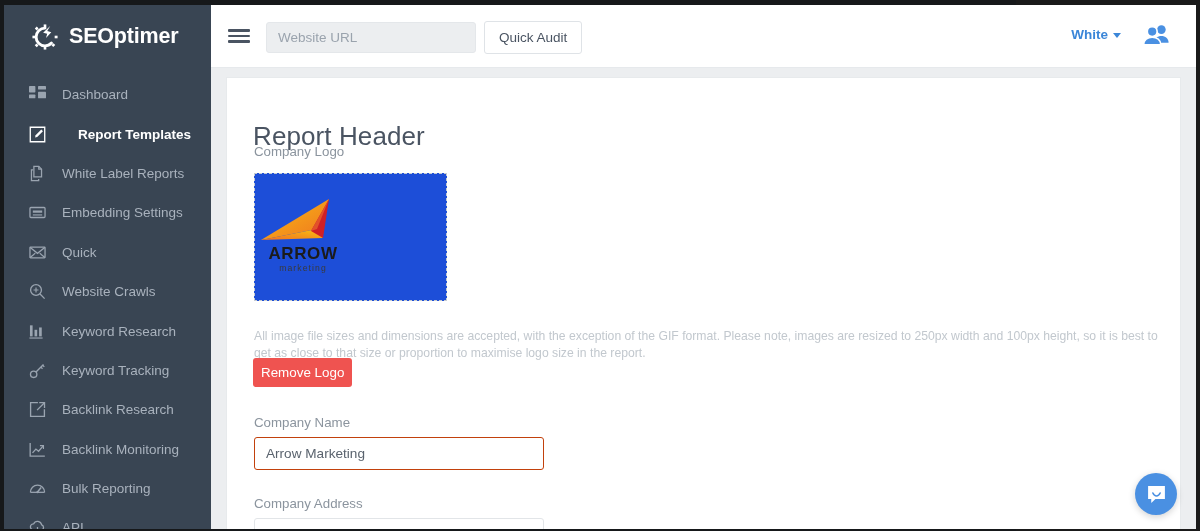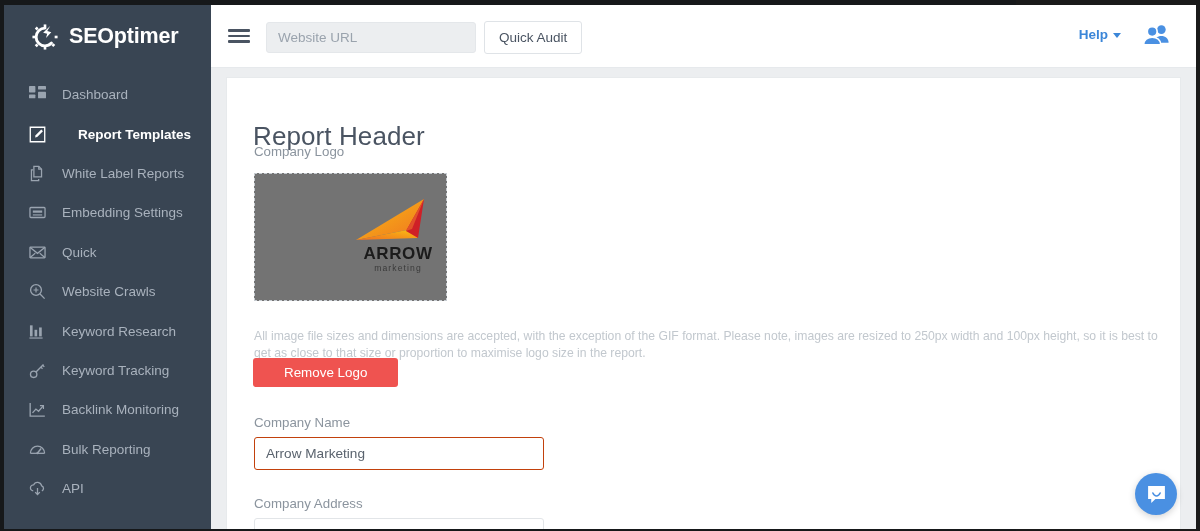--- a/index.html
+++ b/index.html
@@ -178,43 +178,43 @@
   }
   #logo-label {
     position: absolute;
     left: 27px; top: 66px;
   }
   #logo-dropzone {
     position: absolute;
     left: 27px; top: 95px;
     width: 193px; height: 128px;
     border: 1.6px dashed #c7ccd1;
-    background: #737373;
+    background: #1d4ed8;
     display: flex;
     align-items: center;
-    justify-content: flex-end;
+    justify-content: flex-start;
     cursor: pointer;
   }
   #logo-art {
     width: 96px; height: 86px;
     display: block;
   }
   #logo-note {
     position: absolute;
     left: 27px; top: 238px;
     width: 920px;
     font-size: 12.2px;
     line-height: 17px;
     color: #c2c8ce;
   }
   #remove-logo {
     position: absolute;
     left: 26px; top: 280px;
     height: 29px;
-    padding: 0 31px;
+    padding: 0 8px;
     background: #ef5350;
     border: none;
     border-radius: 3px;
     color: #ffffff;
     font-family: "Liberation Sans", sans-serif;
     font-size: 13.4px;
     cursor: pointer;
   }
   #company-name-label {
     position: absolute;
@@ -376,20 +376,30 @@
         <span class="nav-icon">
           <svg viewBox="0 0 16 16" fill="none" stroke="currentColor" stroke-width="1.25">
             <circle cx="4.4" cy="11.6" r="3"></circle>
             <path d="M6.6 9.4l7-7"></path>
             <path d="M11.2 4.8l1.5 1.5M12.9 3.1l1.5 1.5"></path>
           </svg>
         </span>
         <span class="nav-label">Keyword Tracking</span>
       </div>
 
+      <div class="nav-item">
+        <span class="nav-icon">
+          <svg viewBox="0 0 16 16" fill="none" stroke="currentColor" stroke-width="1.25">
+            <path d="M8.4 1.5H1.5v13h13V7.7"></path>
+            <path d="M9.6 1.5h5v5"></path>
+            <path d="M14.3 1.9L7.6 8.6"></path>
+          </svg>
+        </span>
+        <span class="nav-label">Backlink Research</span>
+      </div>
 
       <div class="nav-item">
         <span class="nav-icon">
           <svg viewBox="0 0 16 16" fill="none" stroke="currentColor" stroke-width="1.25">
             <path d="M1.1 1.8v12.4h13.8"></path>
             <path d="M3.3 11.2l3.2-3.6 2.5 2.1 4.4-5.1"></path>
             <path d="M10.3 4.3h3.3v3.3" stroke-width="1.1"></path>
           </svg>
         </span>
         <span class="nav-label">Backlink Monitoring</span>
@@ -425,21 +435,21 @@
       <span></span>
       <span></span>
       <span></span>
     </div>
 
     <input id="url-input" type="text" placeholder="Website URL" style="">
 
     <button id="quick-audit">Quick Audit</button>
 
     <div id="help-menu">
-      <span>Help</span>
+      <span>White</span>
       <span class="caret"></span>
     </div>
 
     <div id="users-icon">
       <svg viewBox="0 0 28 24" fill="currentColor">
         <circle cx="19.4" cy="6.6" r="4.3"></circle>
         <path d="M12.2 19.8c0-4.2 3.3-6.8 7.2-6.8s7.2 2.6 7.2 6.8z"></path>
         <circle cx="10.2" cy="8.6" r="4.9" stroke="#ffffff" stroke-width="1.6"></circle>
         <path d="M1.6 21.8c0-4.7 3.9-7.6 8.6-7.6s8.6 2.9 8.6 7.6z" stroke="#ffffff" stroke-width="1.6"></path>
       </svg>

